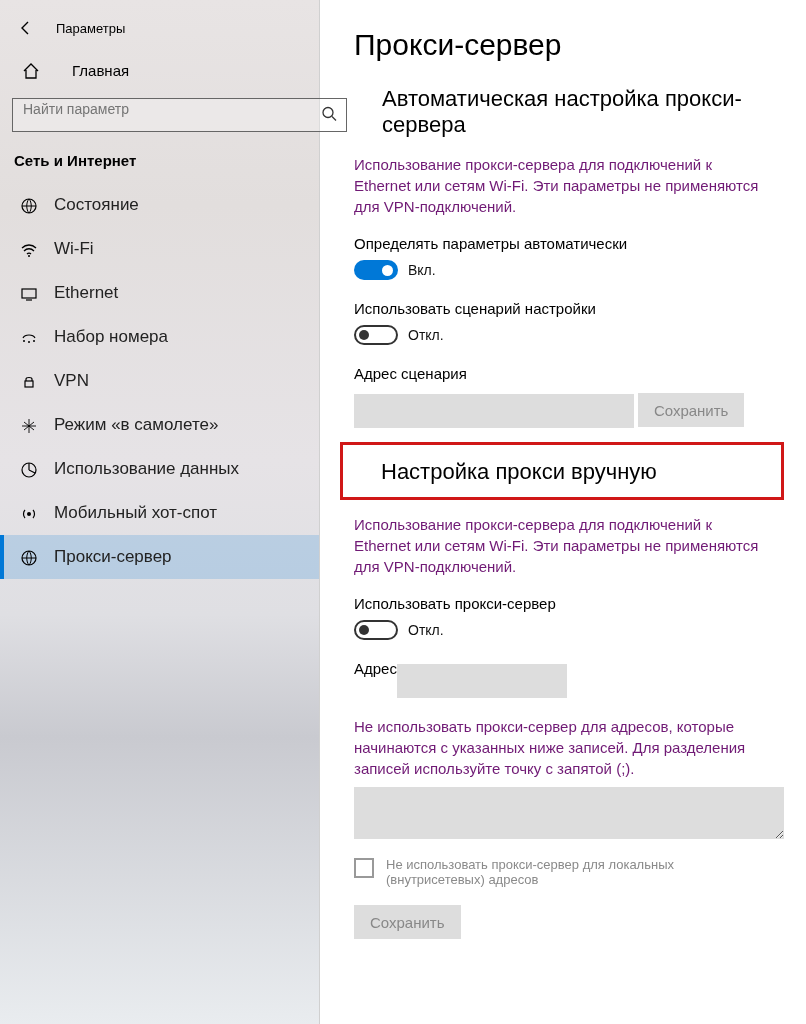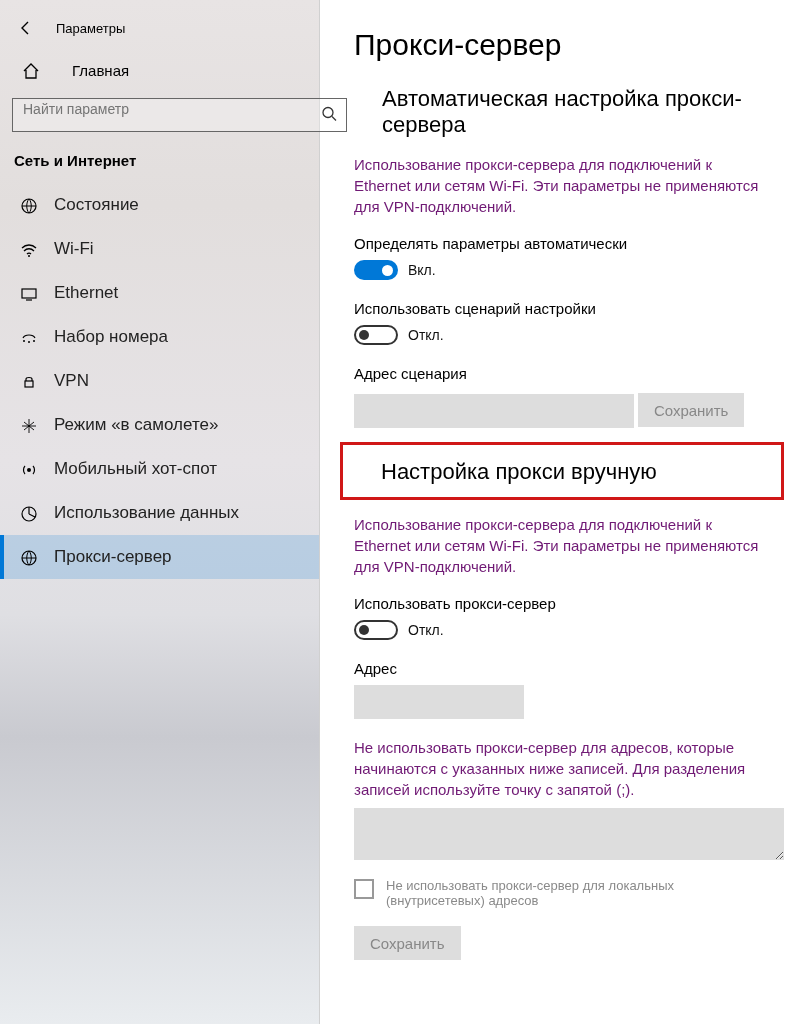--- a/index.html
+++ b/index.html
@@ -162,21 +162,21 @@
   .highlight-box {
     border: 3px solid #d01717;
     padding: 14px 10px 12px 10px;
     margin: 0 -12px 14px -14px;
   }
   .two-col {
     display: flex;
     gap: 28px;
     margin-bottom: 18px;
   }
-  .col { display:flex; flex-direction:column; }
+  .col { display:flex; flex-direction:row; }
   .col .gray-input { width: 170px; margin-bottom:0;}
   .col.short .gray-input { width: 86px; }
   .textarea-gray {
     background: #ddd;
     border: none;
     width: 430px;
     height: 52px;
     margin-top: 8px;
     margin-bottom: 18px;
     display:block;
@@ -290,35 +290,35 @@
       <svg width="18" height="18" viewBox="0 0 18 18">
           <path d="M2 9 L16 9 M9 2 L9 16 M4 5 L14 13 M4 13 L14 5" stroke="#000" stroke-width="0.9" fill="none"></path>
         </svg>
     </span>
     <span>Режим «в самолете»</span>
   </div>
 
   <div class="menu-item">
     <span class="menu-icon">
       <svg width="18" height="18" viewBox="0 0 18 18">
+          <circle cx="9" cy="9" r="7" stroke="#000" stroke-width="1.2" fill="none"></circle>
+          <path d="M9 9 L9 2 M9 9 L15 12" stroke="#000" stroke-width="1.2"></path>
+        </svg>
+    </span>
+    <span>Использование данных</span>
+  </div>
+
+  <div class="menu-item">
+    <span class="menu-icon">
+      <svg width="18" height="18" viewBox="0 0 18 18">
           <circle cx="9" cy="9" r="2" fill="#000"></circle>
           <path d="M5 5 C3 7 3 11 5 13 M13 5 C15 7 15 11 13 13" stroke="#000" stroke-width="1.2" fill="none"></path>
         </svg>
     </span>
     <span>Мобильный хот-спот</span>
-  </div>
-
-  <div class="menu-item">
-    <span class="menu-icon">
-      <svg width="18" height="18" viewBox="0 0 18 18">
-          <circle cx="9" cy="9" r="7" stroke="#000" stroke-width="1.2" fill="none"></circle>
-          <path d="M9 9 L9 2 M9 9 L15 12" stroke="#000" stroke-width="1.2"></path>
-        </svg>
-    </span>
-    <span>Использование данных</span>
   </div>
 
   <div class="menu-item selected">
     <span class="menu-icon">
       <svg width="18" height="18" viewBox="0 0 18 18">
           <circle cx="9" cy="9" r="7" stroke="#000" stroke-width="1.2" fill="none"></circle>
           <path d="M2 9 H16 M9 2 C12 5 12 13 9 16 C6 13 6 5 9 2" stroke="#000" stroke-width="1" fill="none"></path>
         </svg>
     </span>
     <span>Прокси-сервер</span>

